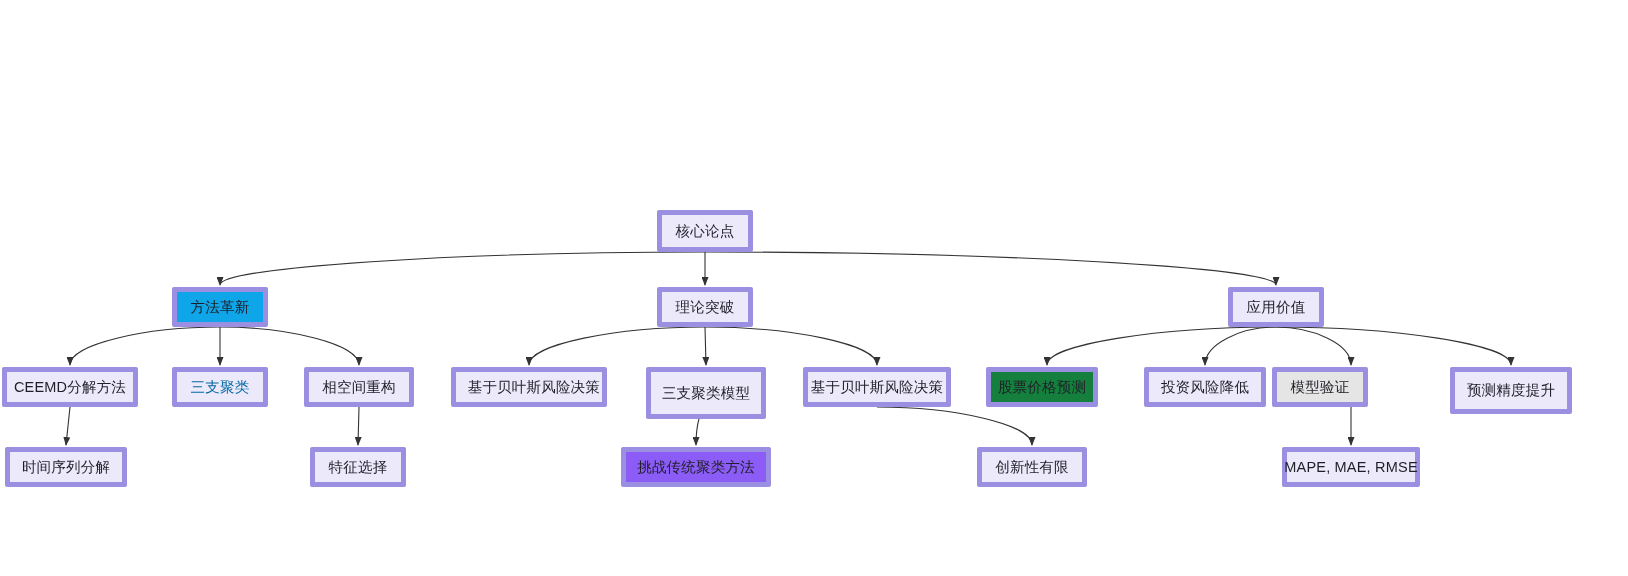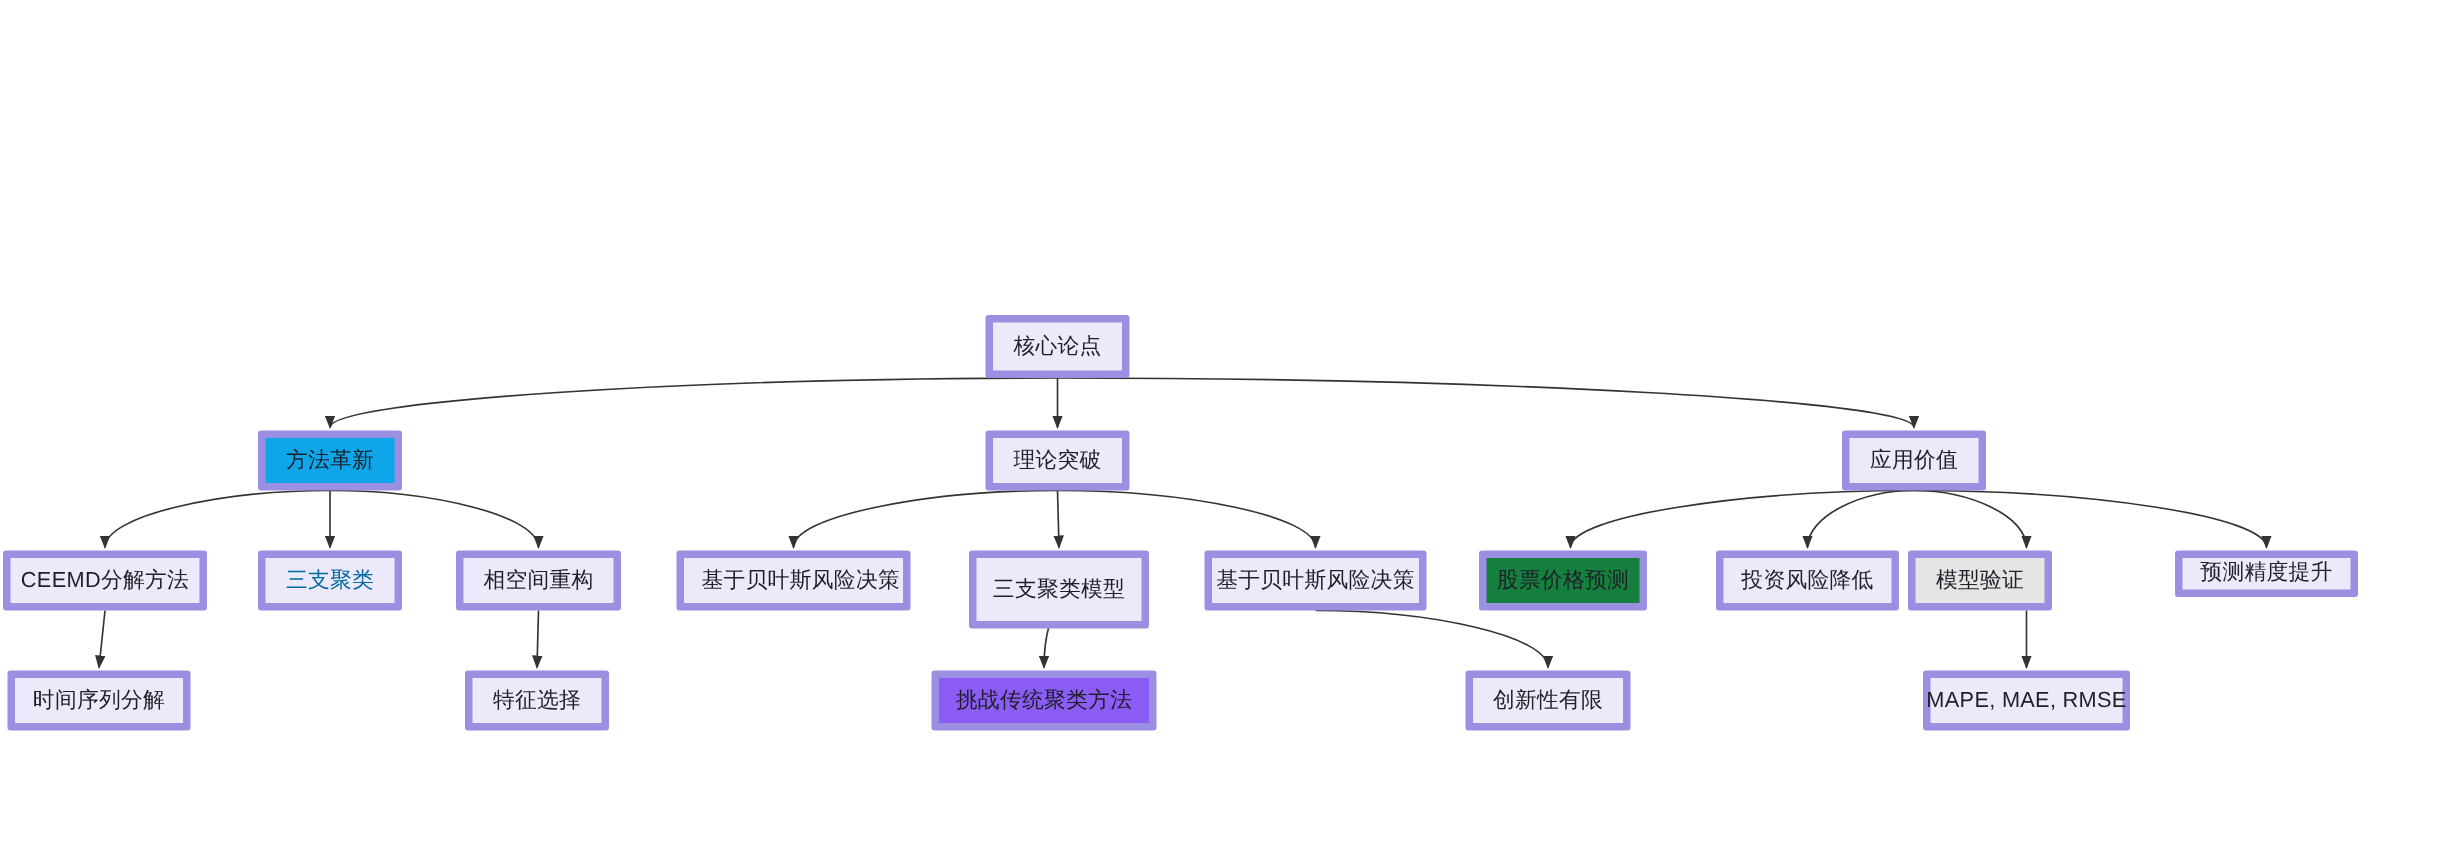--- a/index.html
+++ b/index.html
@@ -110,21 +110,21 @@
       </div>
       <div class="node" style="left: 986px; top: 367px; width: 112px; height: 40px; background: #15803d; border-color: rgb(154, 143, 224); color: rgb(31, 31, 40);">
         <span class="node-label">股票价格预测</span>
       </div>
       <div class="node" style="left: 1144px; top: 367px; width: 122px; height: 40px; background: rgb(236, 233, 251); border-color: rgb(154, 143, 224); color: rgb(31, 31, 40);">
         <span class="node-label">投资风险降低</span>
       </div>
       <div class="node" style="left: 1232px; top: 367px; width: 96px; height: 40px; background: #e5e5e5; border-color: rgb(154, 143, 224); color: rgb(31, 31, 40); margin-left: 40px;">
         <span class="node-label">模型验证</span>
       </div>
-      <div class="node" style="left: 1450px; top: 367px; width: 122px; height: 31px; background: rgb(236, 233, 251); border-color: rgb(154, 143, 224); color: rgb(31, 31, 40);">
+      <div class="node" style="left: 1450px; top: 367px; width: 122px; height: 47px; background: rgb(236, 233, 251); border-color: rgb(154, 143, 224); color: rgb(31, 31, 40);">
         <span class="node-label">预测精度提升</span>
       </div>
       <div class="node" style="left: 5px; top: 447px; width: 122px; height: 40px; background: rgb(236, 233, 251); border-color: rgb(154, 143, 224); color: rgb(31, 31, 40);">
         <span class="node-label">时间序列分解</span>
       </div>
       <div class="node" style="left: 310px; top: 447px; width: 96px; height: 40px; background: rgb(236, 233, 251); border-color: rgb(154, 143, 224); color: rgb(31, 31, 40);">
         <span class="node-label">特征选择</span>
       </div>
       <div class="node" style="left: 621px; top: 447px; width: 150px; height: 40px; background: #8b5cf6; border-color: rgb(154, 143, 224); color: rgb(31, 31, 40);">
         <span class="node-label">挑战传统聚类方法</span>

